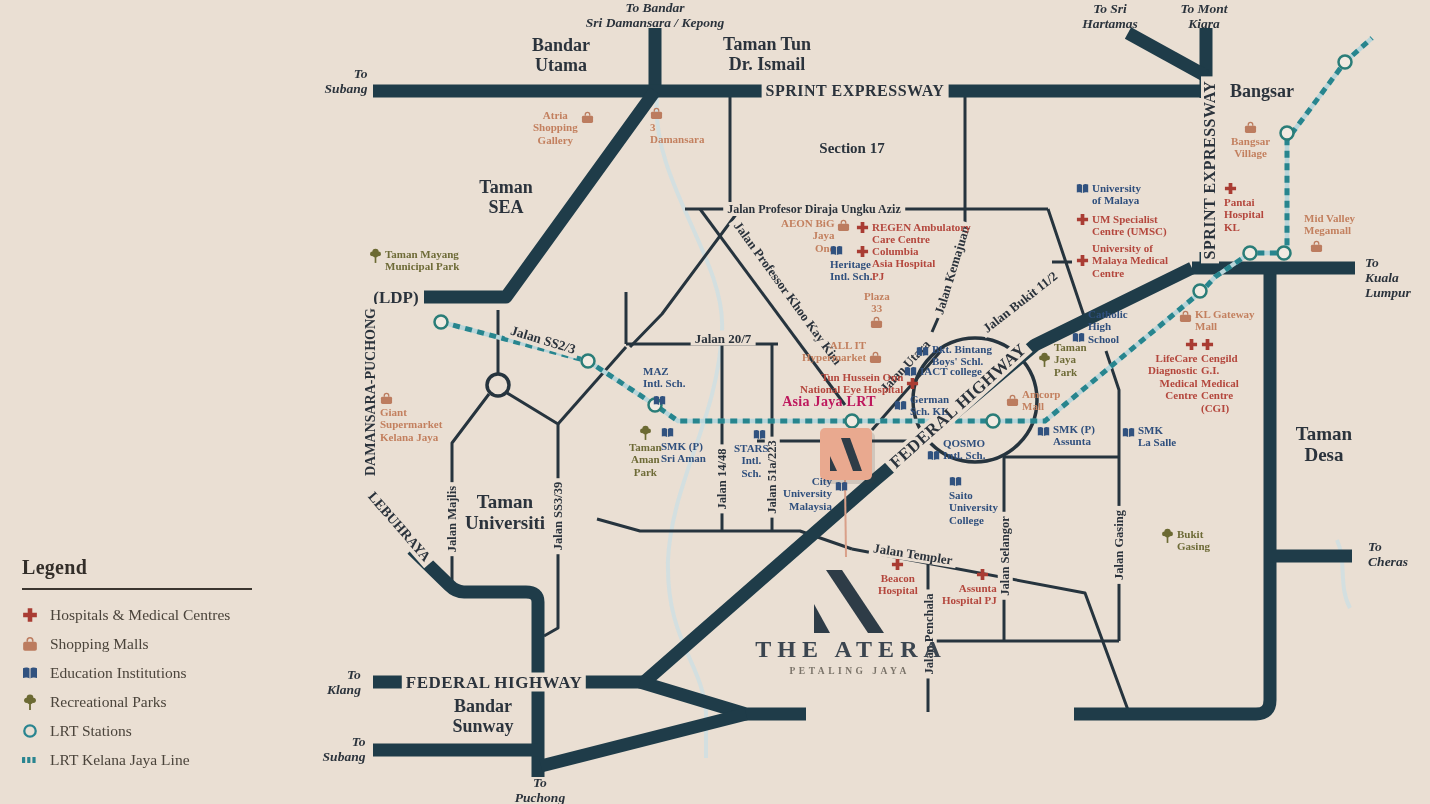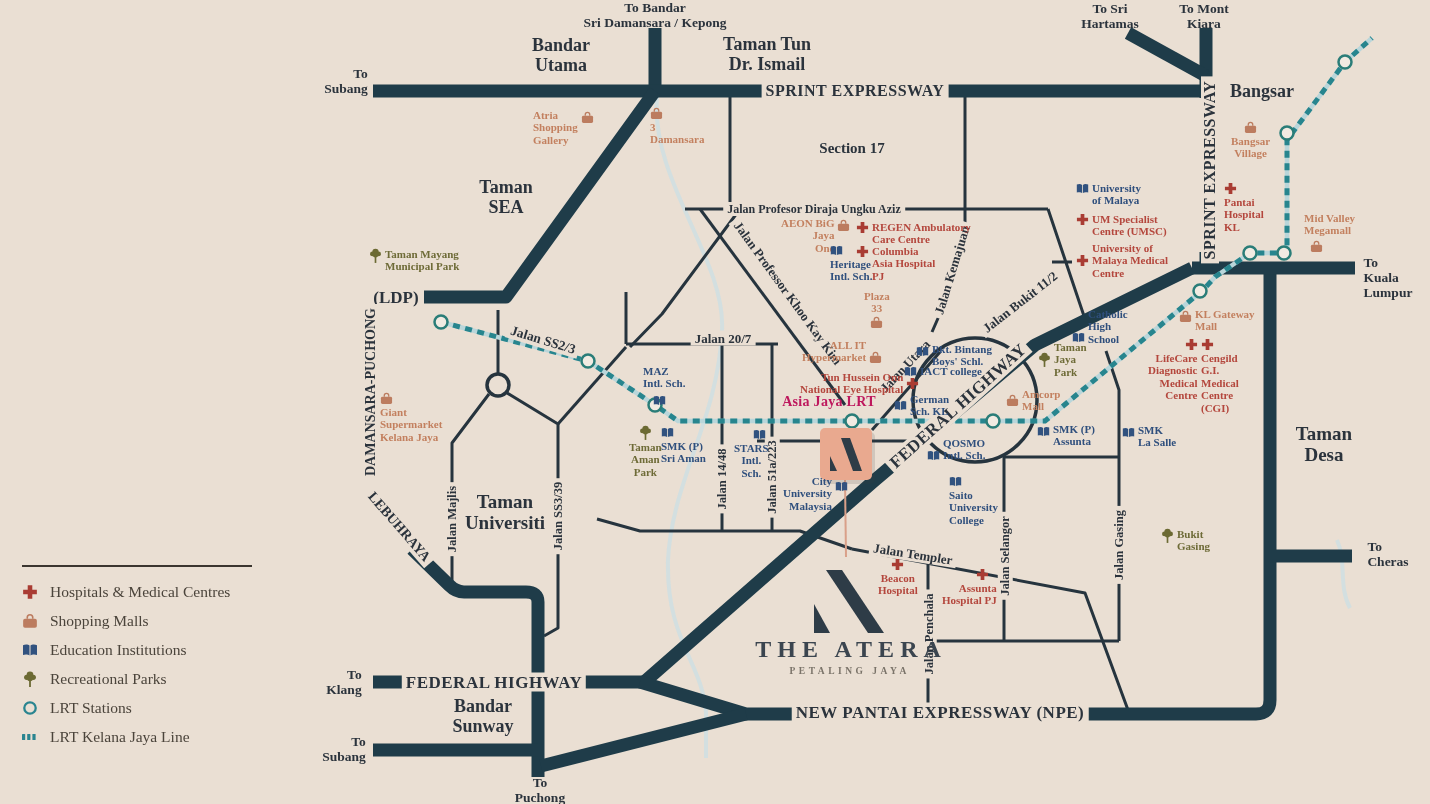--- a/index.html
+++ b/index.html
@@ -2,21 +2,21 @@
 <html><head>
 <meta charset="utf-8">
 <style>
   html,body{margin:0;padding:0;background:#eadfd3}
   .stage{position:relative;width:1430px;height:804px;background:#eadfd3;overflow:hidden;
          font-family:"Liberation Serif","DejaVu Serif",serif}
   svg.geo{position:absolute;left:0;top:0}
   .labels{position:absolute;left:0;top:0;width:100%;height:100%}
   .lab{position:absolute;transform:translate(-50%,-50%);white-space:pre-line;color:#2b333c;
        font-weight:bold;text-align:center;line-height:1.12}
-  .dir{font-size:13.5px}
+  .dir{font-style:italic;font-size:13.5px}
   .area{font-size:18px}
   .big{font-size:15px}
   .rd{font-size:13px;background:#eadfd3;padding:1px 4px;white-space:nowrap;line-height:1}
   .rd.sm{font-size:12.5px}
   .rd.lg{font-size:16px;letter-spacing:.5px}
   .rd.xl{font-size:17px;letter-spacing:.5px}
   .nb{background:none}
   .ta-l{text-align:left}.ta-r{text-align:right}
   .poi{position:absolute;display:flex;gap:3px;align-items:flex-start}
   .poi .t{white-space:pre-line;font-size:11px;font-weight:bold;line-height:1.13;text-align:left}
@@ -197,21 +197,20 @@
     <div class="lab rd" style="left:1020px;top:302px;transform:translate(-50%,-50%) rotate(-38deg)">Jalan Bukit 11/2</div>
     <div class="lab rd" style="left:723px;top:338px">Jalan 20/7</div>
     <div class="lab rd" style="left:543px;top:340px;transform:translate(-50%,-50%) rotate(17deg);font-size:13.5px">Jalan SS2/3</div>
     <div class="lab rd sm" style="left:452px;top:519px;transform:translate(-50%,-50%) rotate(-90deg)">Jalan Majlis</div>
     <div class="lab rd sm" style="left:558px;top:516px;transform:translate(-50%,-50%) rotate(-90deg)">Jalan SS3/39</div>
     <div class="lab rd sm" style="left:722px;top:479px;transform:translate(-50%,-50%) rotate(-90deg)">Jalan 14/48</div>
     <div class="lab rd sm" style="left:772px;top:477px;transform:translate(-50%,-50%) rotate(-90deg)">Jalan 51a/223</div>
     <div class="lab rd" style="left:905px;top:366px;transform:translate(-50%,-50%) rotate(-47deg)">Jalan Utara</div>
     <div class="lab rd xl" style="left:958px;top:406px;transform:translate(-50%,-50%) rotate(-42deg)">FEDERAL HIGHWAY</div>
     <div class="lab rd xl" style="left:494px;top:682px">FEDERAL HIGHWAY</div>
-    <div class="lab rd xl" style="left:940px;top:712px">NEW PANTAI EXPRESSWAY (NPE)</div>
     <div class="lab rd" style="left:913px;top:554px;transform:translate(-50%,-50%) rotate(9deg)">Jalan Templer</div>
     <div class="lab rd sm" style="left:929px;top:634px;transform:translate(-50%,-50%) rotate(-90deg)">Jalan Penchala</div>
     <div class="lab rd sm" style="left:1005px;top:556px;transform:translate(-50%,-50%) rotate(-90deg)">Jalan Selangor</div>
     <div class="lab rd sm" style="left:1119px;top:545px;transform:translate(-50%,-50%) rotate(-90deg)">Jalan Gasing</div>
     <div class="lab rd" style="left:399px;top:527px;transform:translate(-50%,-50%) rotate(49deg);font-size:14px">LEBUHRAYA</div>
     <div class="lab rd" style="left:371px;top:392px;transform:translate(-50%,-50%) rotate(-90deg);font-size:14px">DAMANSARA-PUCHONG</div>
     <div class="lab nb lrtlab ta-l" style="left:829px;top:402px">Asia Jaya LRT</div>
 
     <div class="poi hosp" style="left:856px;top:221px">
       <svg class="ic">
@@ -286,21 +285,21 @@
     </div>
     <div class="poi hosp col ae" style="left:942px;top:568px">
       <svg class="ic" style="margin-right:8px">
           <use href="#i-hosp"></use>
         </svg>
       <div class="t" style="text-align:right">Assunta
 Hospital PJ</div>
     </div>
 
     <div class="poi mall" style="left:533px;top:109px">
-      <div class="t" style="text-align:left">Atria
+      <div class="t" style="text-align:center">Atria
 Shopping
 Gallery</div>
       <svg class="ic" style="margin-top:2px">
           <use href="#i-mall"></use>
         </svg>
     </div>
     <div class="poi mall col" style="left:650px;top:107px">
       <svg class="ic">
           <use href="#i-mall"></use>
         </svg>
@@ -497,20 +496,21 @@
         </svg>
       <div class="t">Bukit
 Gasing</div>
     </div>
 
     <div class="lab nb logo-name" style="left:848px;top:649px">THE ATERA</div>
     <div class="lab nb logo-tag" style="left:848px;top:671px">PETALING JAYA</div>
   </div>
 
   <div class="legend">
+    <div class="ttl">Legend</div>
     <hr>
     <div class="lrow">
       <svg class="ic hosp">
           <use href="#i-hosp"></use>
         </svg>
       <span>Hospitals &amp; Medical Centres</span>
     </div>
     <div class="lrow">
       <svg class="ic mall">
           <use href="#i-mall"></use>

